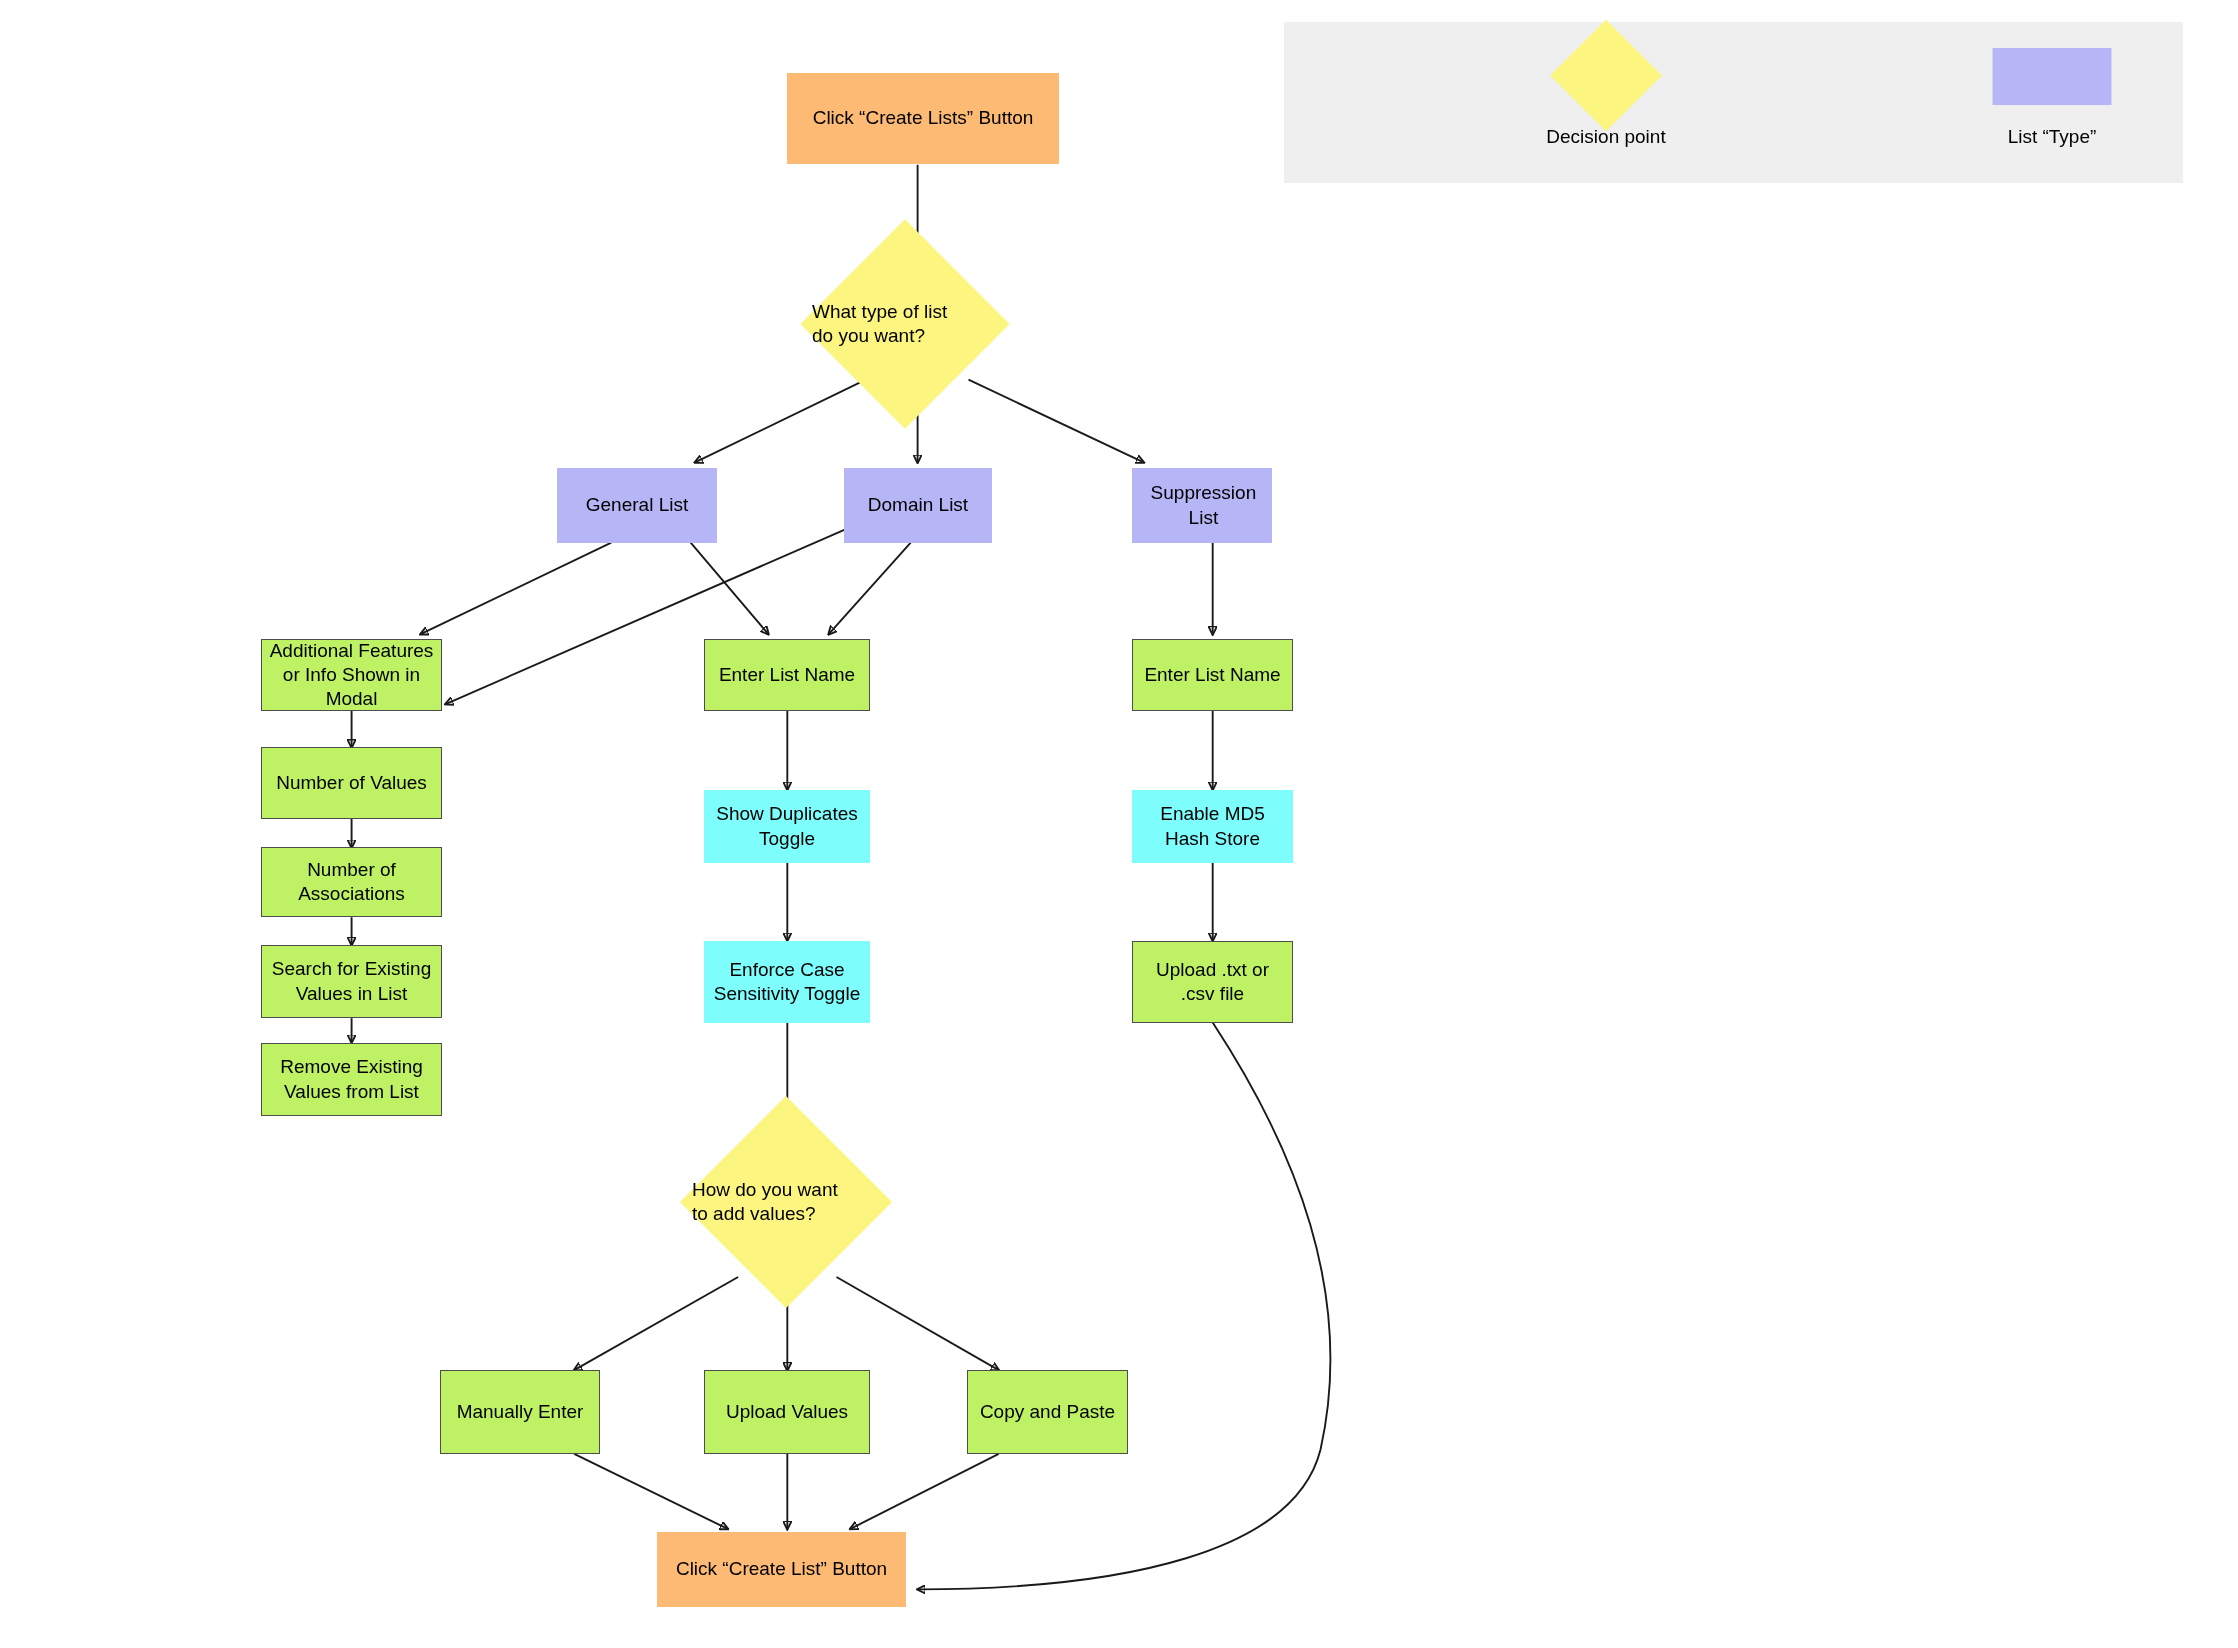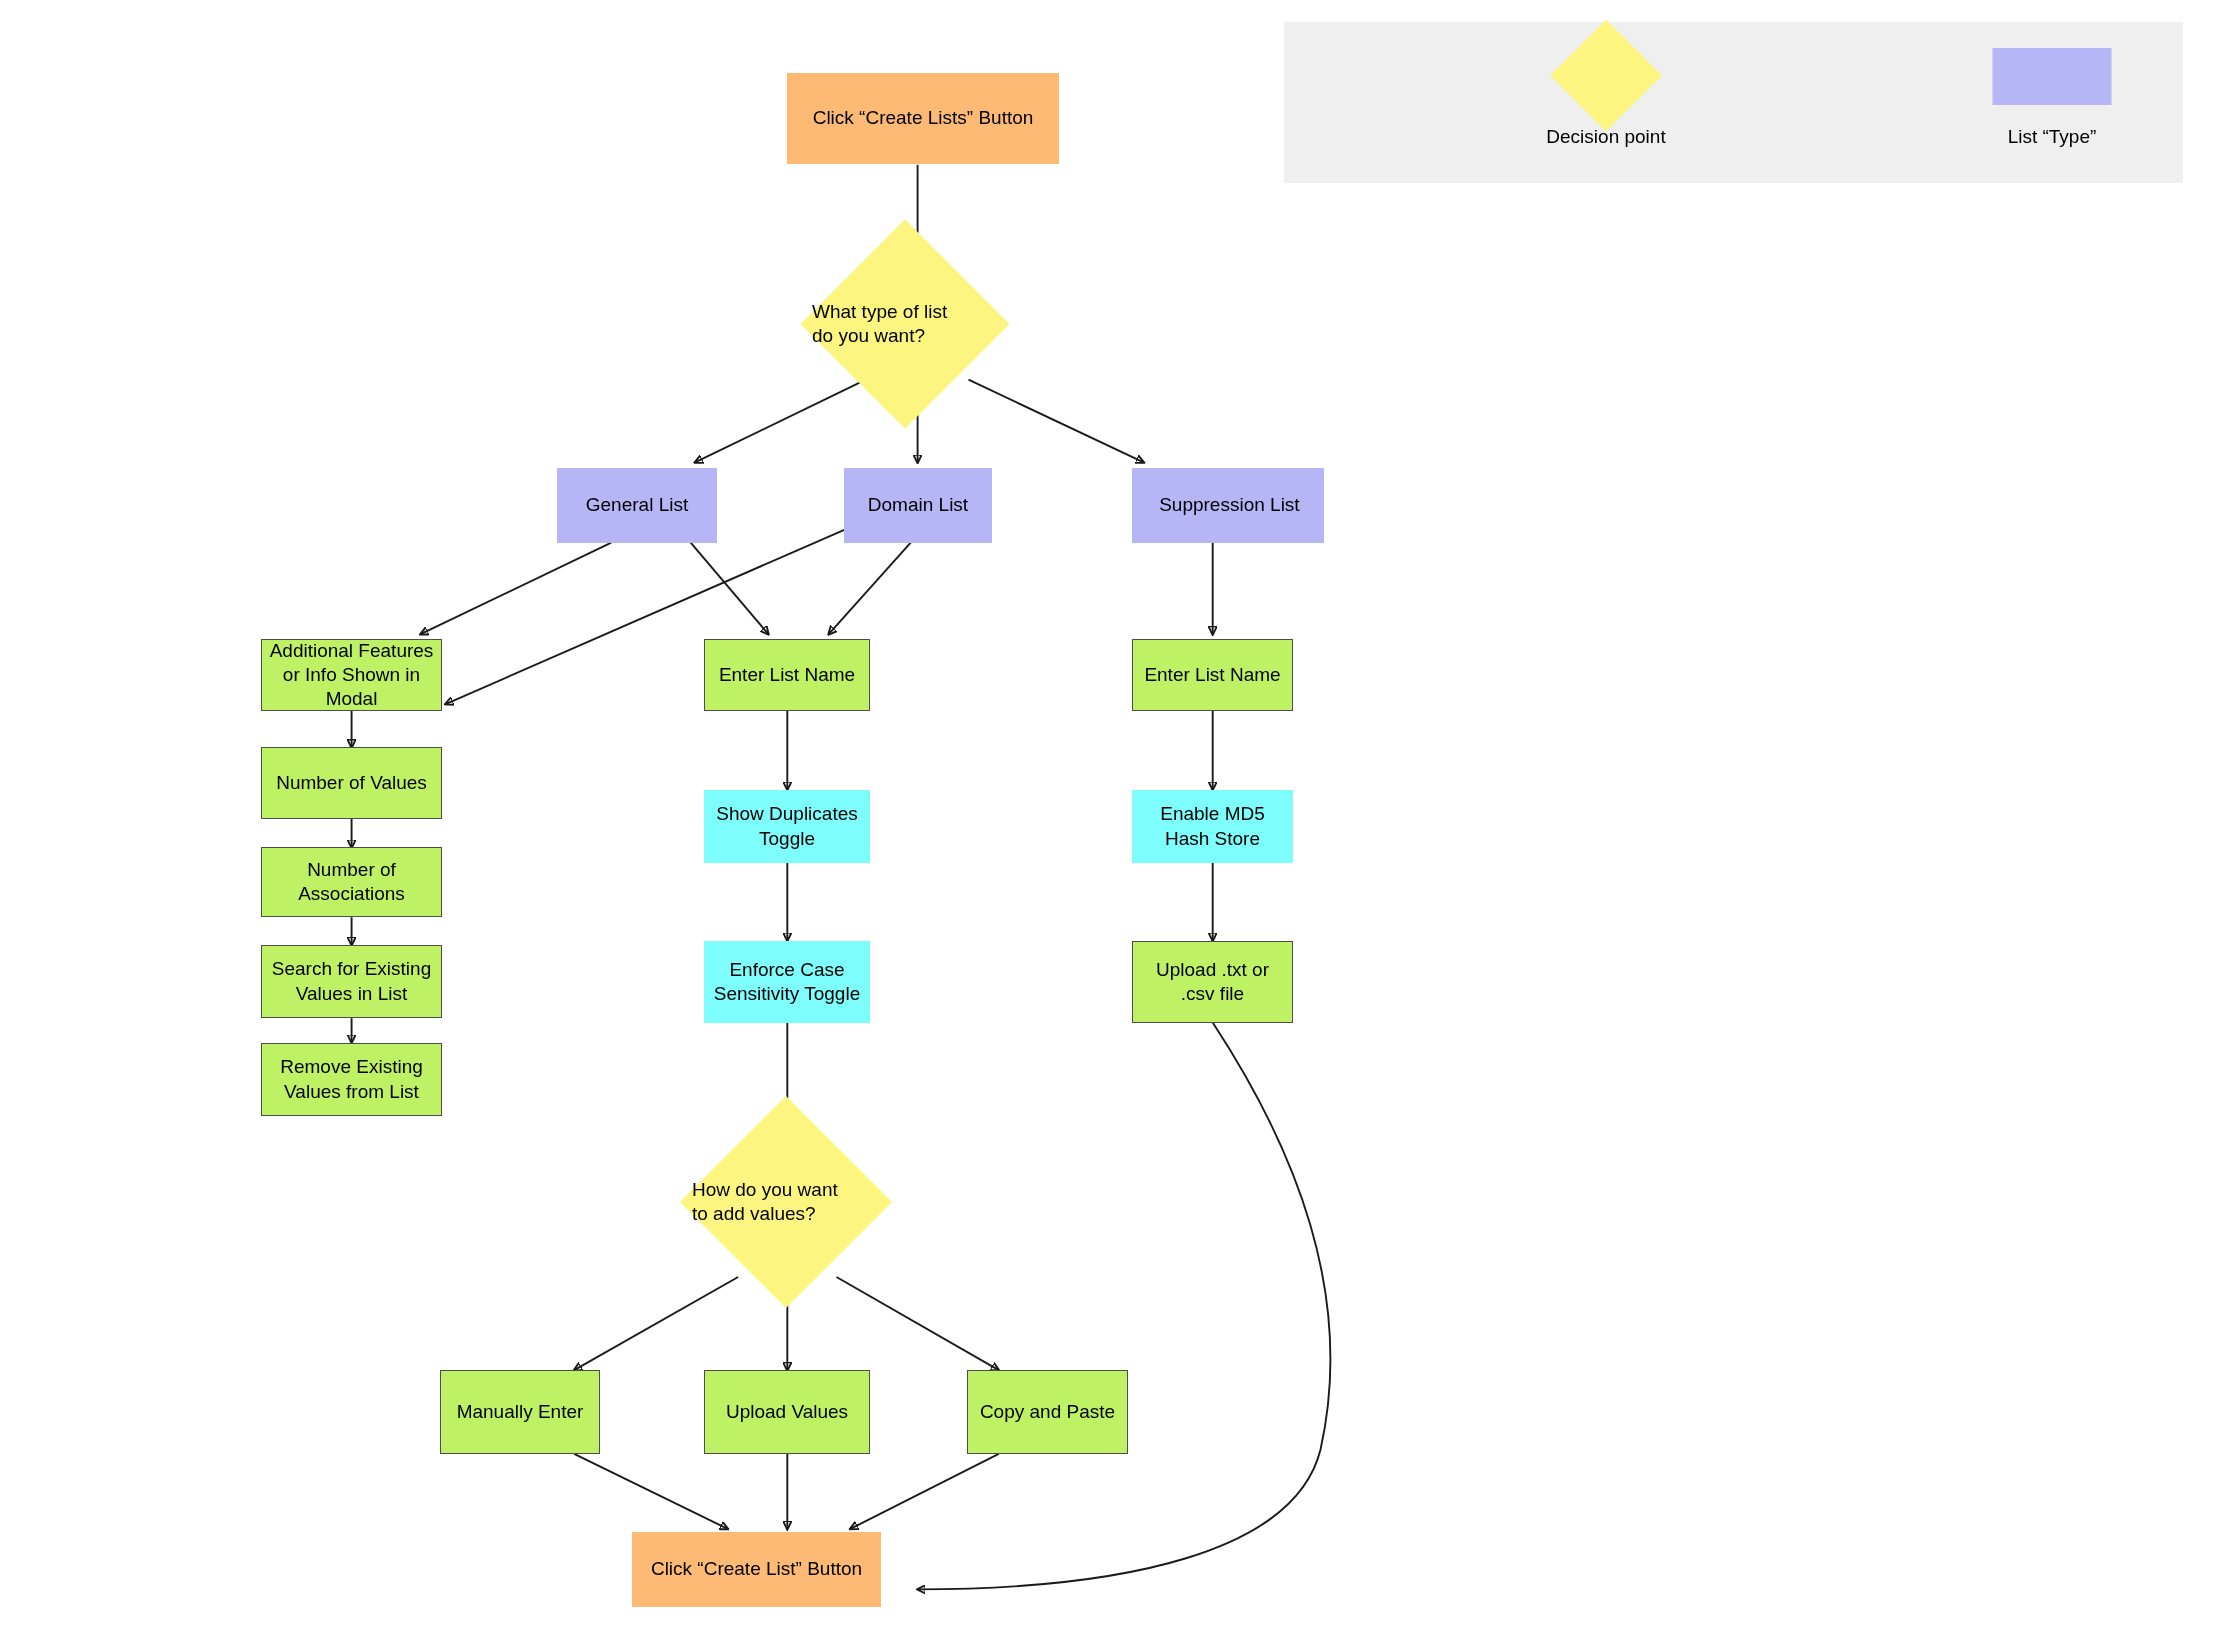--- a/index.html
+++ b/index.html
@@ -191,21 +191,21 @@
   <div class="diamond-node" style="left:831px;top:250px;width:148px;height:148px;">
     <div class="shape"></div>
     <div class="dlabel">
       <span>What type of list</span><br>
       <span>do you want?</span>
     </div>
   </div>
 
   <div class="node listtype" style="left:557px;top:468px;width:160px;height:75px;">General List</div>
   <div class="node listtype" style="left:844px;top:468px;width:148px;height:75px;">Domain List</div>
-  <div class="node listtype" style="left:1132px;top:468px;width:192px;height:75px;padding-left:8px;">Suppression List</div>
+  <div class="node listtype" style="left:1132px;top:468px;width:140px;height:75px;padding-left:8px;">Suppression List</div>
 
   <div class="node plain" style="left:261px;top:639px;width:181px;height:72px;">Additional Features or Info Shown in Modal</div>
   <div class="node plain" style="left:261px;top:747px;width:181px;height:72px;">Number of Values</div>
   <div class="node plain" style="left:261px;top:847px;width:181px;height:70px;">Number of Associations</div>
   <div class="node plain" style="left:261px;top:945px;width:181px;height:73px;">Search for Existing Values in List</div>
   <div class="node plain" style="left:261px;top:1043px;width:181px;height:73px;">Remove Existing Values from List</div>
 
   <div class="node plain" style="left:704px;top:639px;width:166px;height:72px;">Enter List Name</div>
   <div class="node optional" style="left:704px;top:790px;width:166px;height:73px;">Show Duplicates Toggle</div>
   <div class="node optional" style="left:704px;top:941px;width:166px;height:82px;">Enforce Case Sensitivity Toggle</div>
@@ -219,16 +219,16 @@
   </div>
 
   <div class="node plain" style="left:440px;top:1370px;width:160px;height:84px;">Manually Enter</div>
   <div class="node plain" style="left:704px;top:1370px;width:166px;height:84px;">Upload Values</div>
   <div class="node plain" style="left:967px;top:1370px;width:161px;height:84px;">Copy and Paste</div>
 
   <div class="node plain" style="left:1132px;top:639px;width:161px;height:72px;">Enter List Name</div>
   <div class="node optional" style="left:1132px;top:790px;width:161px;height:73px;">Enable MD5 Hash Store</div>
   <div class="node plain" style="left:1132px;top:941px;width:161px;height:82px;">Upload .txt or .csv file</div>
 
-  <div class="node terminal" style="left:632px;top:1532px;width:249px;height:75px;">Click “Create List” Button</div>
+  <div class="node terminal" style="left:657px;top:1532px;width:249px;height:75px;">Click “Create List” Button</div>
 
 </div>
 
 
 </body></html>

